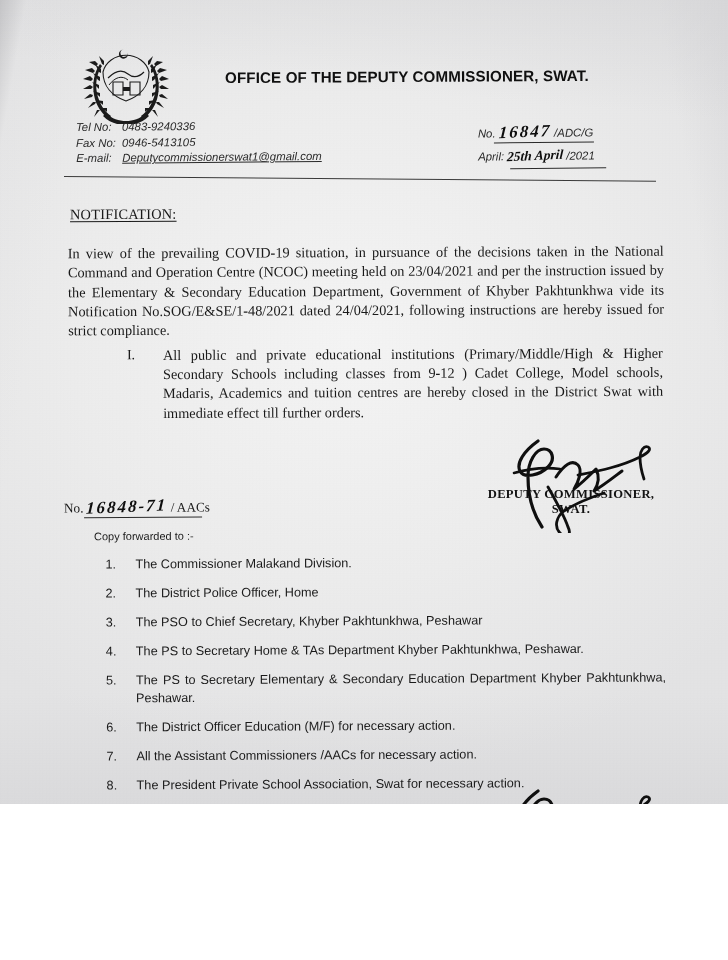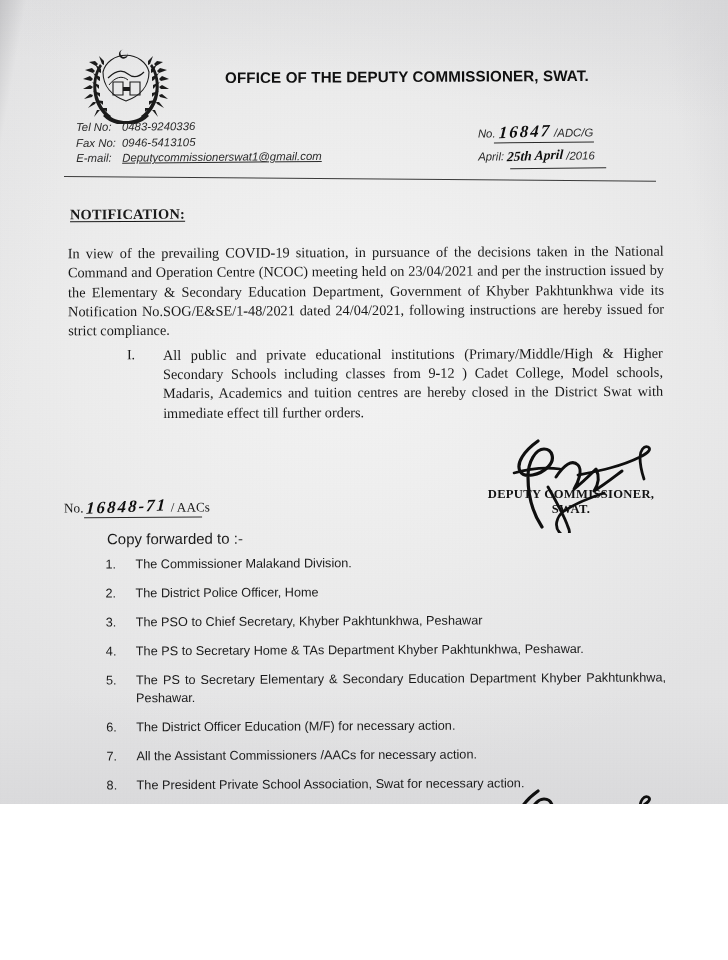--- a/index.html
+++ b/index.html
@@ -115,21 +115,21 @@
     transform: rotate(0.45deg);
     transform-origin: left center;
   }
 
   
   .notif-heading {
     position: absolute;
     left: 70px;
     top: 206px;
     font-size: 14.4px;
-    font-weight: bold;
+    font-weight: normal;
     letter-spacing: .2px;
     text-decoration: underline;
     text-underline-offset: 2px;
     transform: rotate(-0.3deg);
   }
   .body-para {
     position: absolute;
     left: 68px;
     top: 243px;
     width: 596px;
@@ -175,24 +175,24 @@
   .no2 {
     position: absolute;
     left: 64px;
     top: 497px;
     font-size: 13.2px;
     white-space: nowrap;
     transform: rotate(-0.4deg);
   }
   .copyfwd {
     position: absolute;
-    left: 107px;
+    left: 94px;
     top: 530px;
     font-family: "Liberation Sans", sans-serif;
-    font-size: 15px;
+    font-size: 11px;
     transform: rotate(-0.3deg);
   }
   .fwd-list {
     position: absolute;
     left: 106px;
     top: 555px;
     width: 560px;
     font-family: "Liberation Sans", sans-serif;
     font-size: 12.7px;
     transform: rotate(-0.3deg);
@@ -287,21 +287,21 @@
         <span class="lbl">E-mail:</span><span class="mail">Deputycommissionerswat1@gmail.com</span>
       </div>
     </div>
 
     <div class="refbox">
       <div class="refrow">
         <span class="lbl">No.</span><span class="hw">16847</span><span>/ADC/G</span>
         <span class="ul-line" style="left:16px; top:20px; width:100px;"></span>
       </div>
       <div class="refrow">
-        <span class="lbl">April:</span><span class="hw hw-sm">25th April</span><span>/2016</span>
+        <span class="lbl">April:</span><span class="hw hw-sm">25th April</span><span>/2021</span>
         <span class="ul-line" style="left:32px; top:20px; width:96px;"></span>
       </div>
     </div>
 
     <div class="rule"></div>
 
     <div class="notif-heading">NOTIFICATION:</div>
 
     <div class="body-para">In view of the prevailing COVID-19 situation, in pursuance of the decisions taken in the National Command and Operation Centre (NCOC) meeting held on 23/04/2021 and per the instruction issued by the Elementary &amp; Secondary Education Department, Government of Khyber Pakhtunkhwa vide its Notification No.SOG/E&amp;SE/1-48/2021 dated 24/04/2021, following instructions are hereby issued for strict compliance.</div>
 

